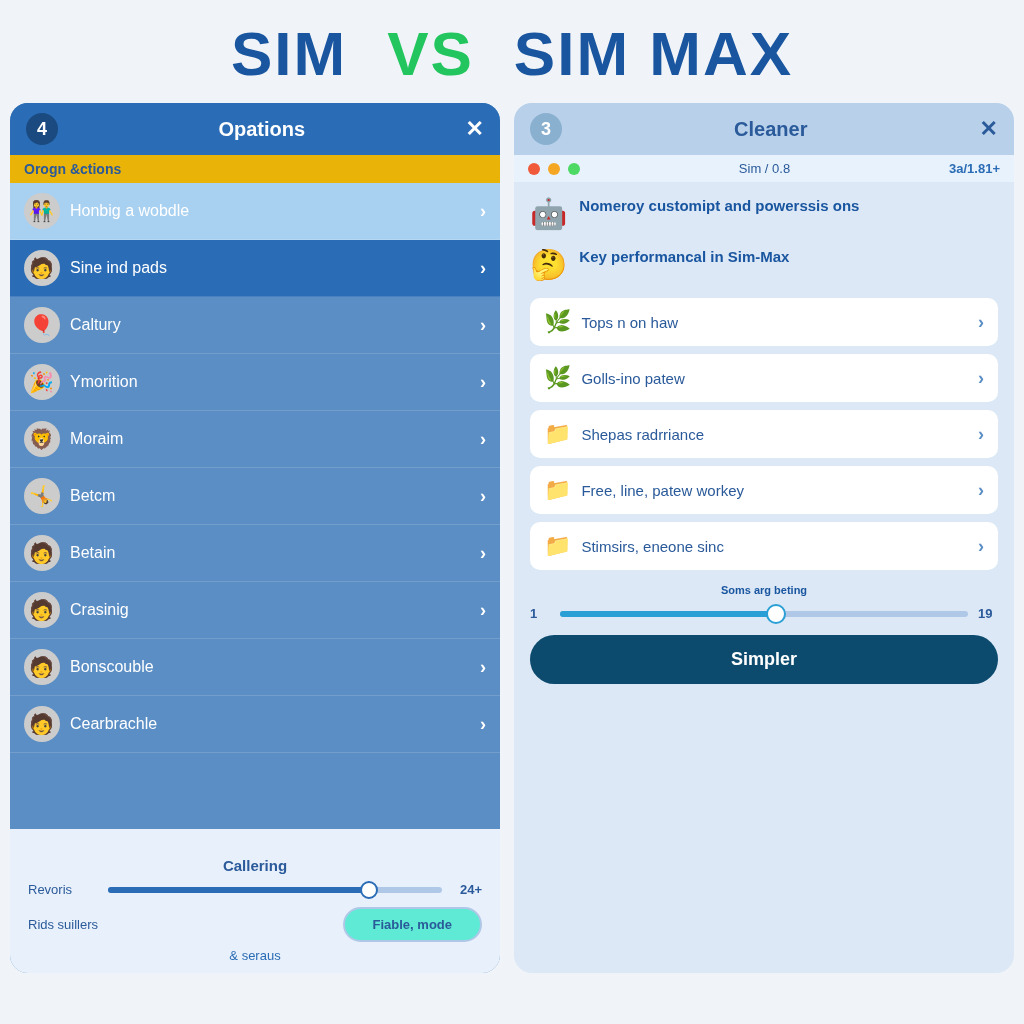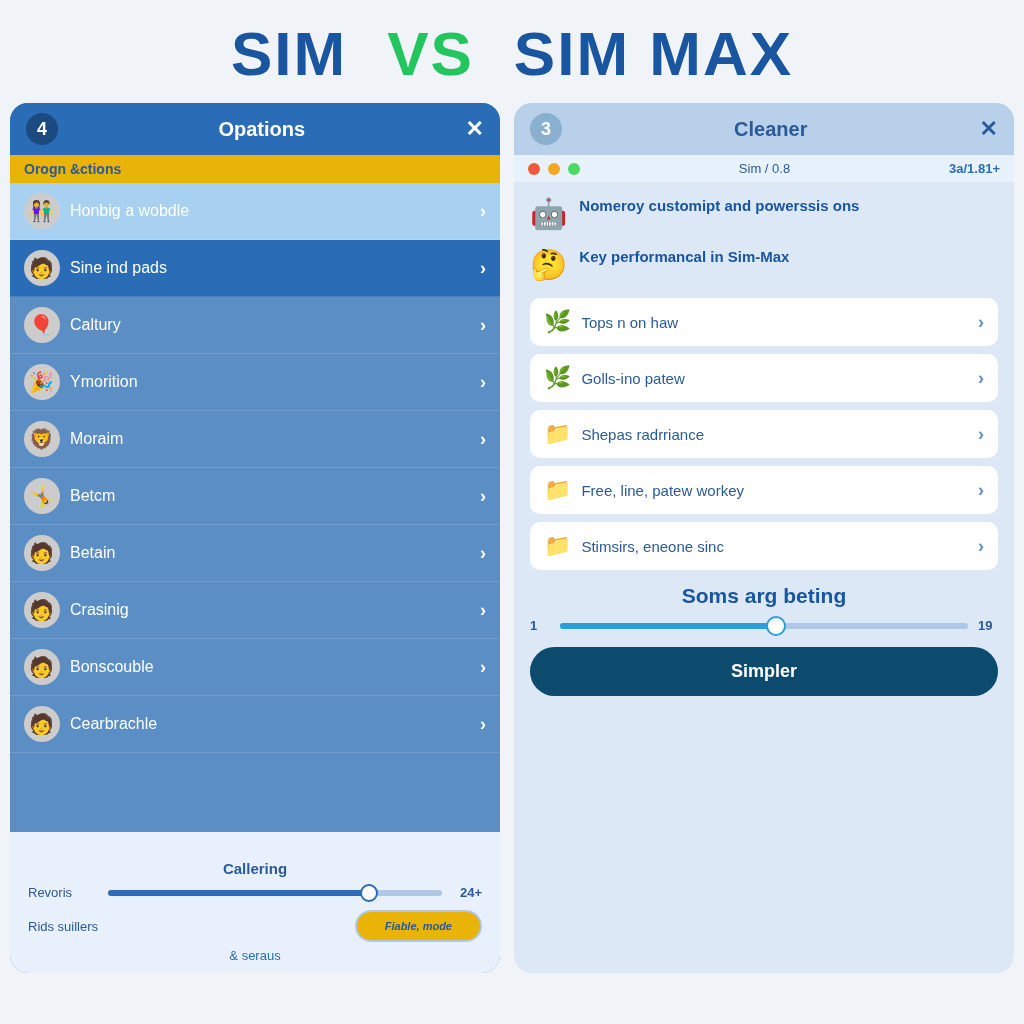--- a/index.html
+++ b/index.html
@@ -208,29 +208,28 @@
       align-items: center;
       gap: 1px;
     }
     .rids-label {
       color: #2a5a9a;
       font-size: 13px;
       font-weight: 500;
       flex: 1;
     }
     .fiable-btn {
-      background: #eab308;
+      background: #5eead4;
       color: #2a5a9a;
       border: 2px solid #b0c8e8;
       border-radius: 24px;
       padding: 8px 28px;
-      font-size: 11px;
+      font-size: 13px;
       font-weight: 600;
       cursor: pointer;
-      font-style: italic;
     }
     .seraus-link {
       color: #2a6cb5;
       font-size: 13px;
       text-align: center;
       margin-top: 6px;
     }
 
     
     .right-panel {
@@ -346,21 +345,21 @@
       font-weight: 500;
     }
     .right-menu-chevron {
       color: #5b8ec4;
       font-size: 18px;
       font-weight: 700;
     }
 
     .soms-label {
       color: #1a56a0;
-      font-size: 21px;
+      font-size: 11px;
       font-weight: 600;
       text-align: center;
       margin-bottom: 10px;
     }
     .right-slider-row {
       display: flex;
       align-items: center;
       gap: 10px;
       margin-bottom: 14px;
     }

